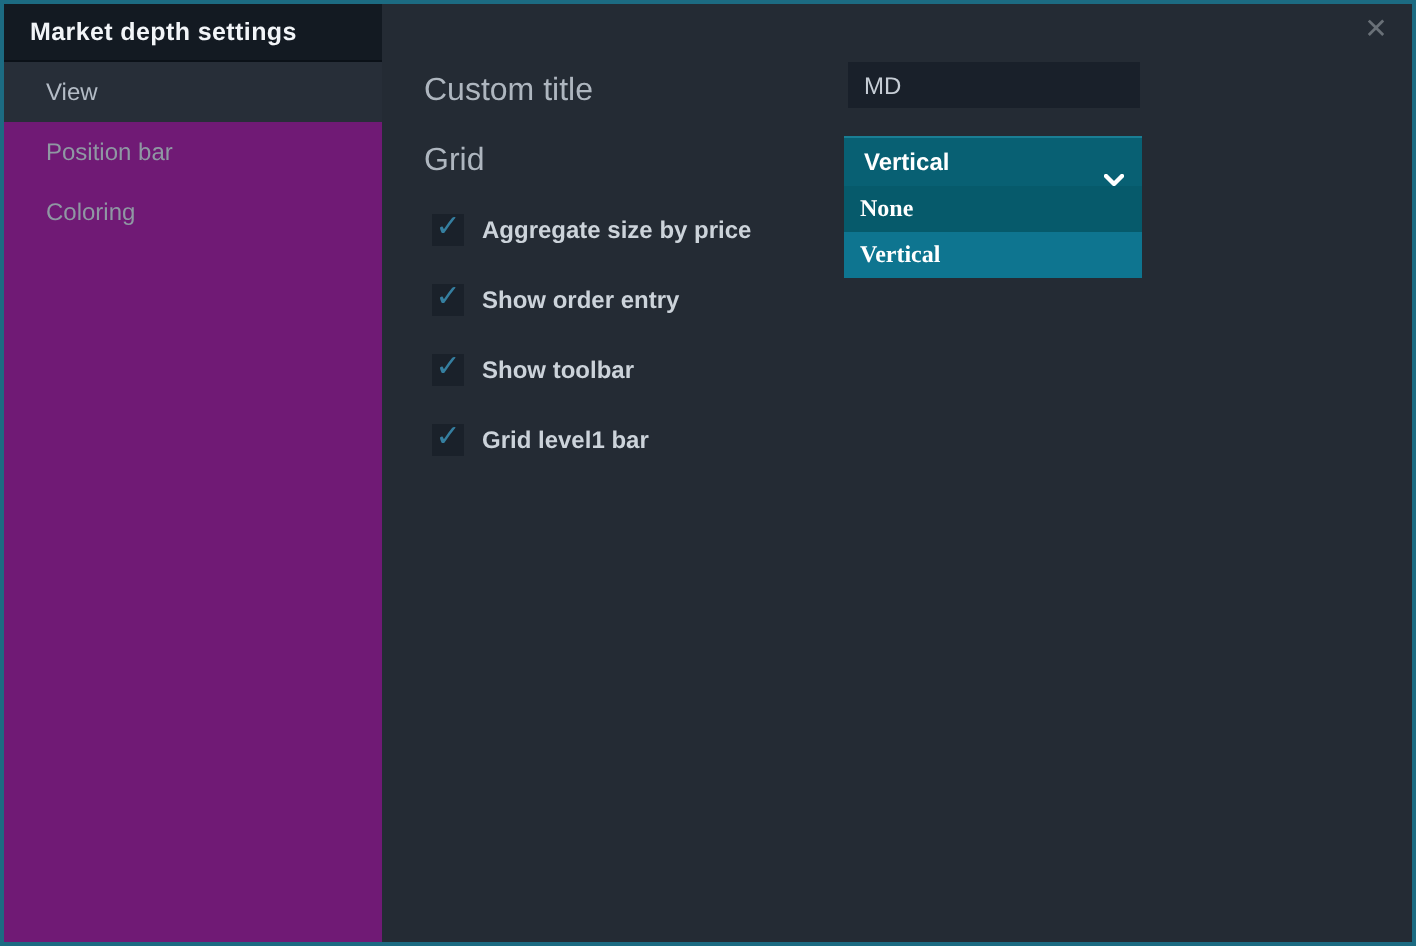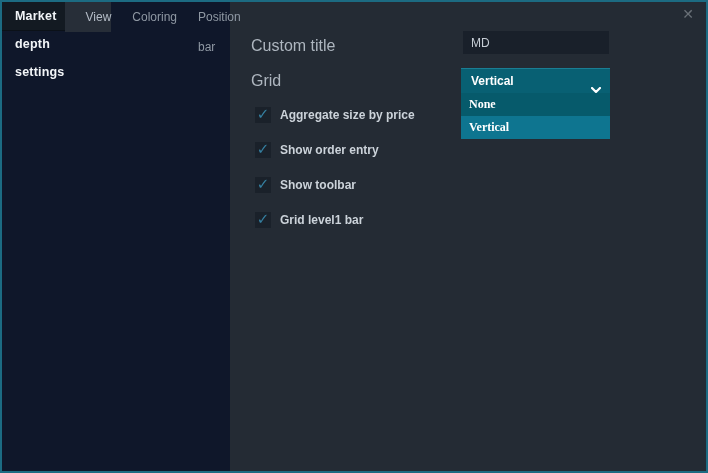--- a/index.html
+++ b/index.html
@@ -11,24 +11,25 @@
   .dialog {
     position: relative;
     width: 708px; height: 473px;
     border: 2px solid #1c6b82;
     background: #242b34;
     display: flex;
     overflow: hidden;
   }
   
   .sidebar {
-    width: 228px;
-    background: #0f172a;
+    width: 189px;
+    background: #701a75;
     flex: 0 0 auto;
     display: flex;
+    flex-direction: column;
   }
   .sidebar-title {
     height: 29px;
     background: #131a22;
     border-bottom: 1px solid #0b1118;
     color: #f2f5f8;
     font-size: 12.5px;
     font-weight: 700;
     line-height: 28px;
     padding-left: 13px;
@@ -38,21 +39,20 @@
     height: 30px;
     line-height: 30px;
     padding-left: 21px;
     font-size: 12px;
     color: #8f98a3;
     cursor: pointer;
   }
   .sidebar-item.selected {
     background: #272e38;
     color: #b4bcc6;
-    text-align: right;
   }
   
   .main {
     position: relative;
     flex: 1 1 auto;
   }
   .close-btn {
     position: absolute;
     top: 3px; right: 9px;
     width: 18px; height: 18px;
@@ -154,22 +154,22 @@
   }
 </style>
 </head>
 <body>
 
 <div class="dialog">
 
   <div class="sidebar">
     <div class="sidebar-title">Market depth settings</div>
     <div class="sidebar-item selected">View</div>
+    <div class="sidebar-item">Position bar</div>
     <div class="sidebar-item">Coloring</div>
-    <div class="sidebar-item">Position bar</div>
   </div>
 
   <div class="main">
 
     <div class="close-btn">✕</div>
 
     <div class="field-label label-custom-title">Custom title</div>
     <input class="text-input" type="text" value="MD" style="">
 
     <div class="field-label label-grid">Grid</div>

